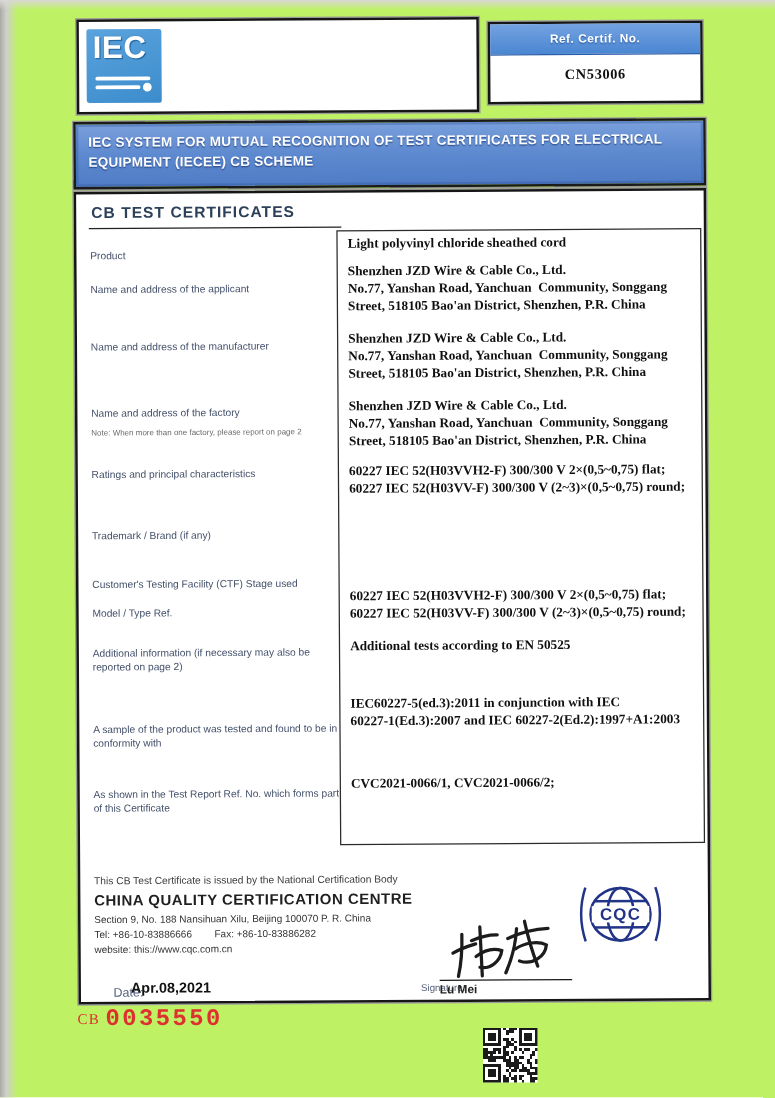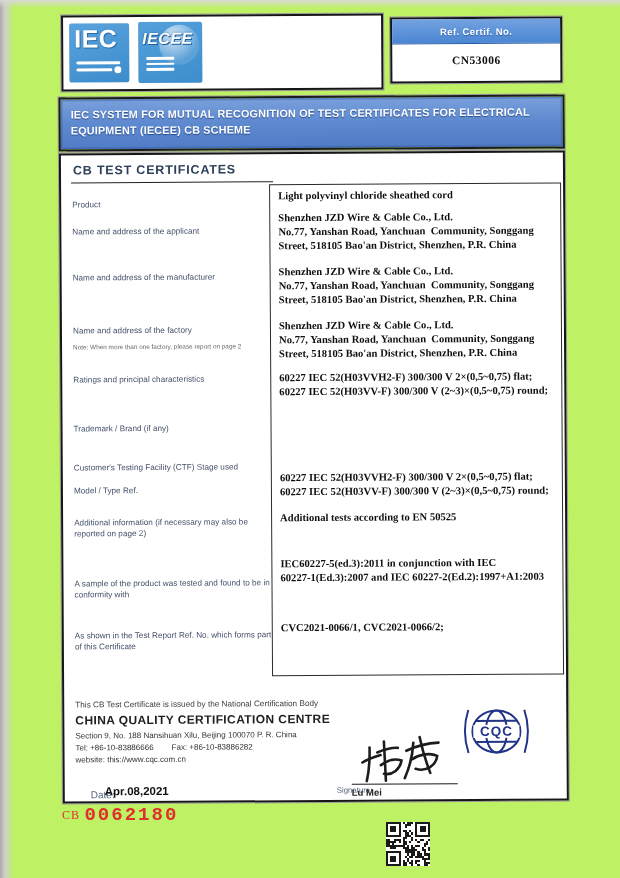--- a/index.html
+++ b/index.html
@@ -128,29 +128,20 @@
   <div class="scan-edge-top"></div>
 
   <div class="cert">
 
     <div class="logo-box framed">
       <div class="iec-logo">
         <span class="iec-text">IEC</span>
         <span class="iec-line l1"></span>
         <span class="iec-line l2"></span>
         <span class="iec-dot"></span>
-      </div>
-      <div class="iecee-logo">
-        <span class="iecee-sphere"></span>
-        <span class="iecee-text">IECEE</span>
-        <span class="iecee-bars">
-            <i></i>
-            <i></i>
-            <i></i>
-          </span>
       </div>
     </div>
 
     <div class="ref-box framed">
       <div class="ref-head">Ref. Certif. No.</div>
       <div class="ref-value">CN53006</div>
     </div>
 
     <div class="banner">
       <div class="banner-text">IEC SYSTEM FOR MUTUAL RECOGNITION OF TEST CERTIFICATES FOR ELECTRICAL EQUIPMENT (IECEE) CB SCHEME</div>
@@ -233,21 +224,21 @@
           </g>
           <rect x="15" y="25" width="46" height="13" fill="#ffffff"></rect>
           <text x="38" y="36" text-anchor="middle" font-size="13.5" font-weight="bold" fill="#223488" font-family="Liberation Sans, sans-serif" letter-spacing="1">CQC</text>
         </svg>
       </div>
     </div>
   </div>
 
   <div class="stamp">
     <span class="stamp-cb">CB</span>
-    <span class="stamp-num">0062180</span>
+    <span class="stamp-num">0035550</span>
   </div>
 
   <div class="qr">
     <svg width="44" height="44" viewBox="0 0 21 21" shape-rendering="crispEdges">
       <rect width="21" height="21" fill="#ffffff"></rect>
       <g fill="#1a1a1a" id="qrm">
           <rect x="8" y="0" width="1" height="1"></rect>
           <rect x="10" y="0" width="1" height="1"></rect>
           <rect x="11" y="0" width="1" height="1"></rect>
           <rect x="12" y="0" width="1" height="1"></rect>

